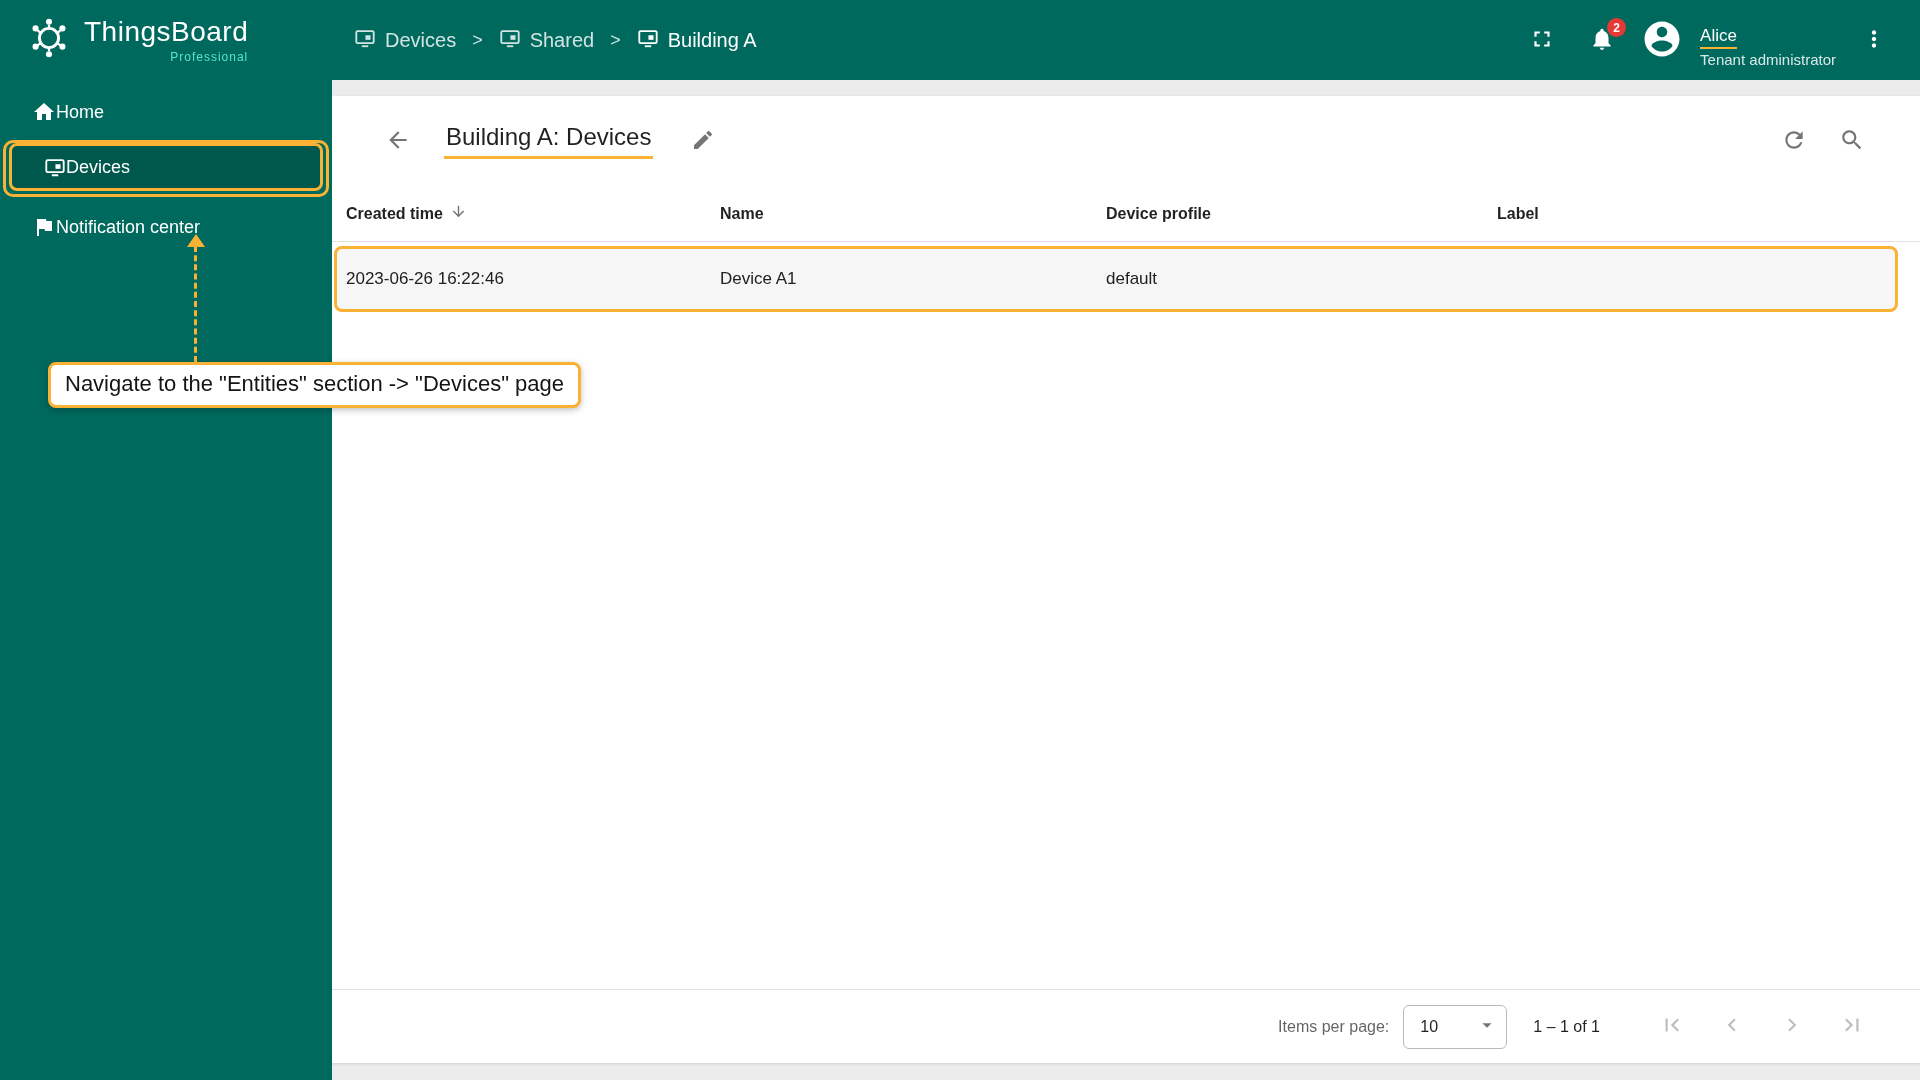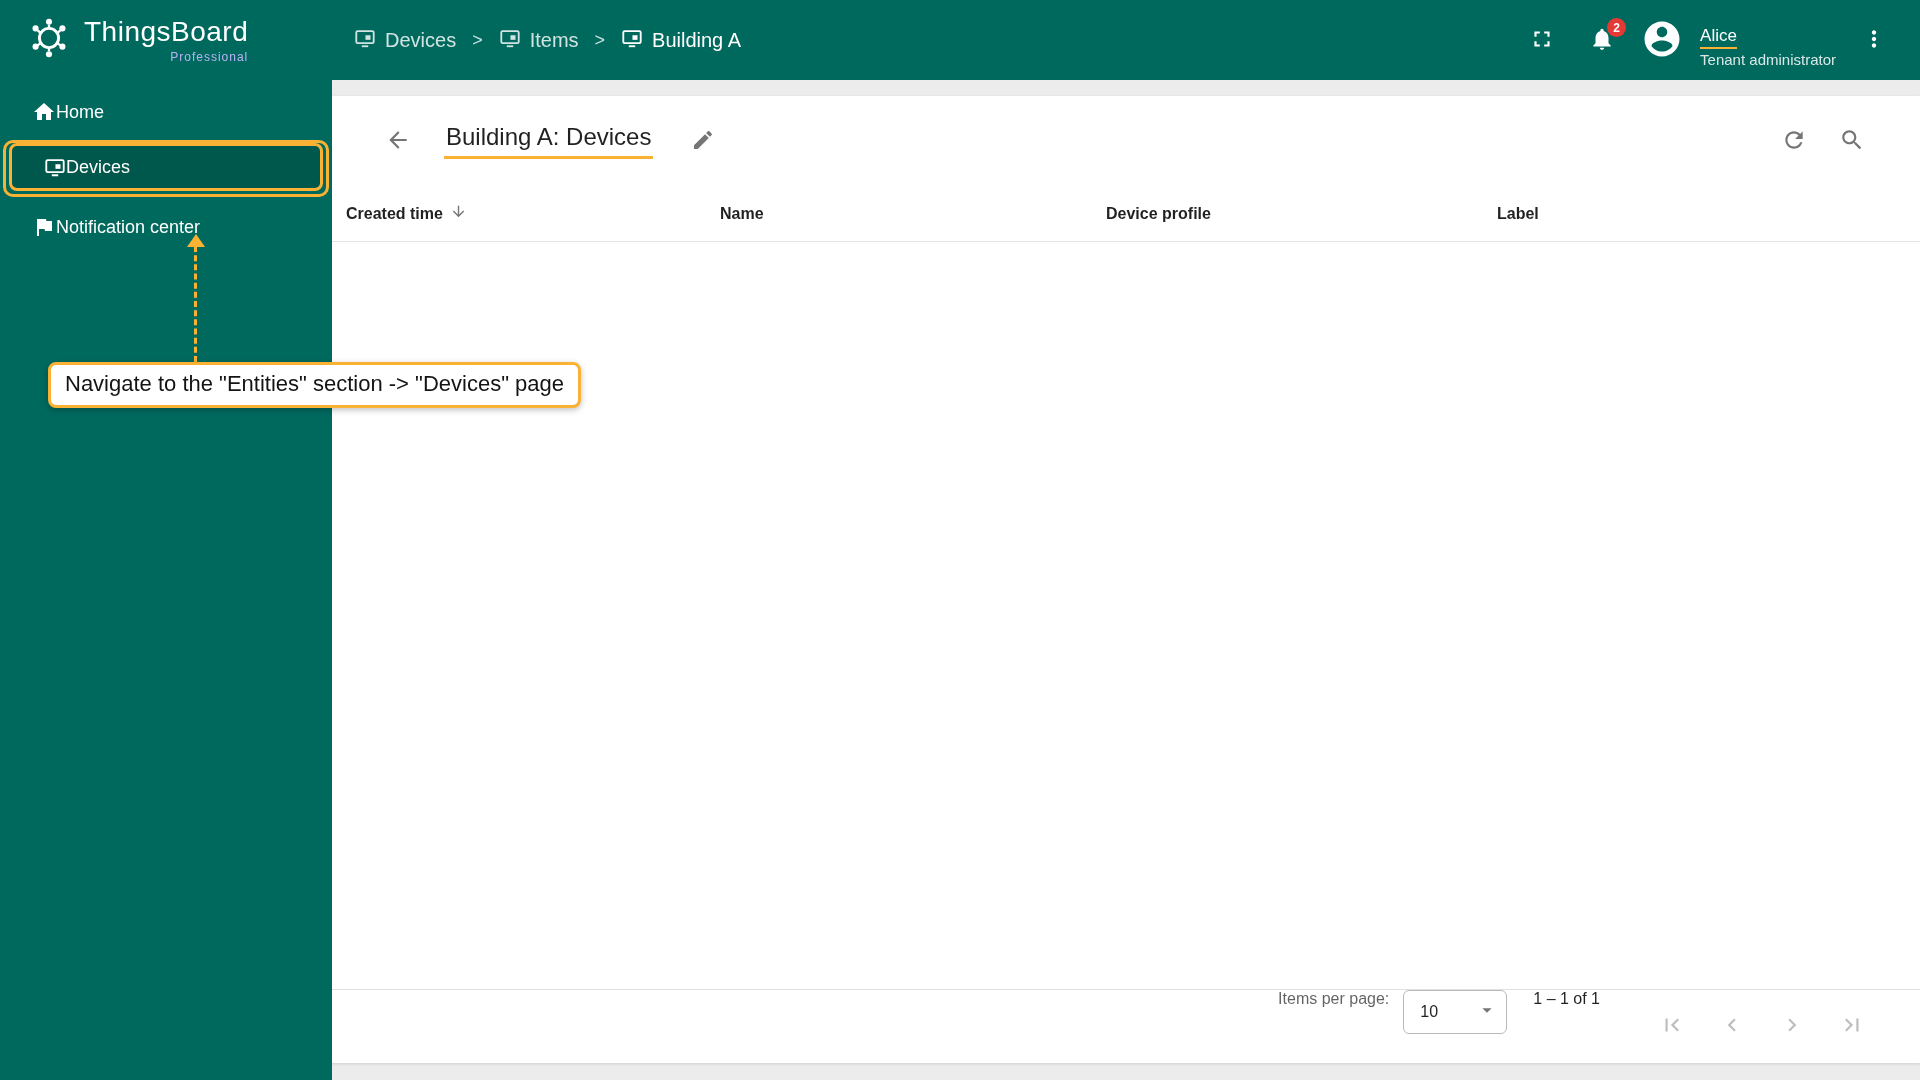--- a/index.html
+++ b/index.html
@@ -17,21 +17,21 @@
     --accent:#F9B233;
     --badge:#E53935;
   }
   button{ background:transparent; border:none; cursor:pointer; font-family:inherit; }
 
   
   .sidebar{ position:absolute; left:0; top:0; bottom:0; width:332px; background:var(--primary); color:#fff; z-index:5; }
   .logo{ height:80px; display:flex; align-items:center; padding-left:26px; gap:12px; cursor:pointer; }
   .logo-text{ display:flex; flex-direction:column; }
   .logo-name{ font-size:28px; font-weight:500; letter-spacing:.5px; color:#fff; }
-  .logo-edition{ font-size:12px; color:#c4b5fd; opacity:.95; text-align:right; letter-spacing:1px; margin-top:2px; }
+  .logo-edition{ font-size:12px; color:#5eead4; opacity:.95; text-align:right; letter-spacing:1px; margin-top:2px; }
   .side-nav{ padding-top:10px; }
   .side-item{ height:44px; display:flex; align-items:center; padding:0 14px 0 32px; font-size:18px; font-weight:500; color:#fff; cursor:pointer; }
   .side-item .mi{ flex:0 0 auto; display:flex; }
   .entities-box{ margin:6px 3px 2px; border:3px solid var(--accent); border-radius:10px; overflow:hidden; }
   .entities-box .side-item.entities{ padding-left:24px; height:44px; }
   .devices-box{ margin:0 3px 3px; border:3px solid var(--accent); border-radius:8px; background:var(--primary-dark); }
   .devices-box .side-item{ padding-left:32px; height:42px; }
   .side-item.notification{ margin-top:8px; }
   .chev-up{ margin-left:auto; display:flex; }
 
@@ -56,21 +56,21 @@
   .icon-btn{ width:44px; height:44px; display:flex; align-items:center; justify-content:center; border-radius:50%; }
   .page-title{ font-size:24px; font-weight:400; color:rgba(0,0,0,.87); margin-left:24px; border-bottom:3px solid var(--accent); padding:0 2px 5px; }
   .edit-btn{ margin-left:28px; }
   .title-spacer{ flex:1; }
   .title-actions{ display:flex; align-items:center; gap:14px; }
 
   .thead{ display:grid; grid-template-columns:374px 386px 391px 1fr; align-items:center; height:56px; padding:0 22px 0 34px; font-size:16px; font-weight:700; color:rgba(0,0,0,.87); border-bottom:1px solid #e4e4e4; }
   .th{ display:flex; align-items:center; gap:7px; cursor:pointer; }
   .trow{ margin:4px 22px 0; height:66px; border:3px solid var(--accent); border-radius:8px; background:#f6f6f6; display:grid; grid-template-columns:374px 386px 391px 1fr; align-items:center; padding-left:9px; font-size:17px; color:#212121; cursor:pointer; }
 
-  .paginator{ margin-top:auto; height:74px; border-top:1px solid #e0e0e0; display:flex; justify-content:flex-end; padding-right:44px; font-size:16px; }
+  .paginator{ margin-top:auto; height:74px; border-top:1px solid #e0e0e0; display:flex; align-items:center; justify-content:flex-end; padding-right:44px; font-size:16px; }
   .ipp-label{ color:rgba(0,0,0,.62); }
   .page-size-select{ margin:0 26px 0 14px; width:104px; height:44px; border:1px solid #b9b9b9; border-radius:6px; display:flex; align-items:center; justify-content:space-between; padding:0 8px 0 16px; cursor:pointer; color:rgba(0,0,0,.87); }
   .range{ margin-right:48px; color:rgba(0,0,0,.87); }
   .pgbtns{ display:flex; align-items:center; gap:12px; }
   .pgbtn{ width:48px; height:48px; display:flex; align-items:center; justify-content:center; border-radius:50%; }
 
   
   .tutorial-arrow{ position:absolute; left:187px; top:234px; width:0; height:0; border-left:9px solid transparent; border-right:9px solid transparent; border-bottom:13px solid var(--accent); z-index:20; }
   .tutorial-line{ position:absolute; left:194px; top:246px; height:116px; width:0; border-left:3px dashed var(--accent); z-index:20; }
   .tutorial-tip{ position:absolute; left:48px; top:362px; background:#fff; border:3px solid var(--accent); border-radius:8px; padding:6px 14px 8px; font-size:22px; color:#141414; z-index:21; box-shadow:0 2px 6px rgba(0,0,0,.25); white-space:nowrap; }
@@ -157,21 +157,21 @@
     </div>
     <span class="crumb-sep">&gt;</span>
     <div class="crumb">
       <span class="mi">
         <svg viewBox="0 0 24 24" width="22" height="22" fill="none" stroke="currentColor" stroke-width="2">
           <rect x="2.5" y="4.5" width="19" height="13" rx="1.5"></rect>
             <rect x="12.5" y="9" width="5.5" height="5" fill="currentColor" stroke="none"></rect>
             <path d="M8.5 21h7"></path>
         </svg>
       </span>
-      <span>Items</span>
+      <span>Shared</span>
     </div>
     <span class="crumb-sep">&gt;</span>
     <div class="crumb current">
       <span class="mi">
         <svg viewBox="0 0 24 24" width="22" height="22" fill="none" stroke="currentColor" stroke-width="2">
           <rect x="2.5" y="4.5" width="19" height="13" rx="1.5"></rect>
             <rect x="12.5" y="9" width="5.5" height="5" fill="currentColor" stroke="none"></rect>
             <path d="M8.5 21h7"></path>
         </svg>
       </span>
@@ -267,20 +267,26 @@
         <span>Name</span>
       </div>
       <div class="th">
         <span>Device profile</span>
       </div>
       <div class="th">
         <span>Label</span>
       </div>
     </div>
 
+    <div class="trow">
+      <div class="td">2023-06-26 16:22:46</div>
+      <div class="td">Device A1</div>
+      <div class="td">default</div>
+      <div class="td"></div>
+    </div>
 
     <div class="paginator">
       <span class="ipp-label">Items per page:</span>
       <div class="page-size-select">
         <span>10</span>
         <span class="mi">
           <svg viewBox="0 0 24 24" width="22" height="22" fill="#757575">
               <path d="M7 10l5 5 5-5z"></path>
             </svg>
         </span>

